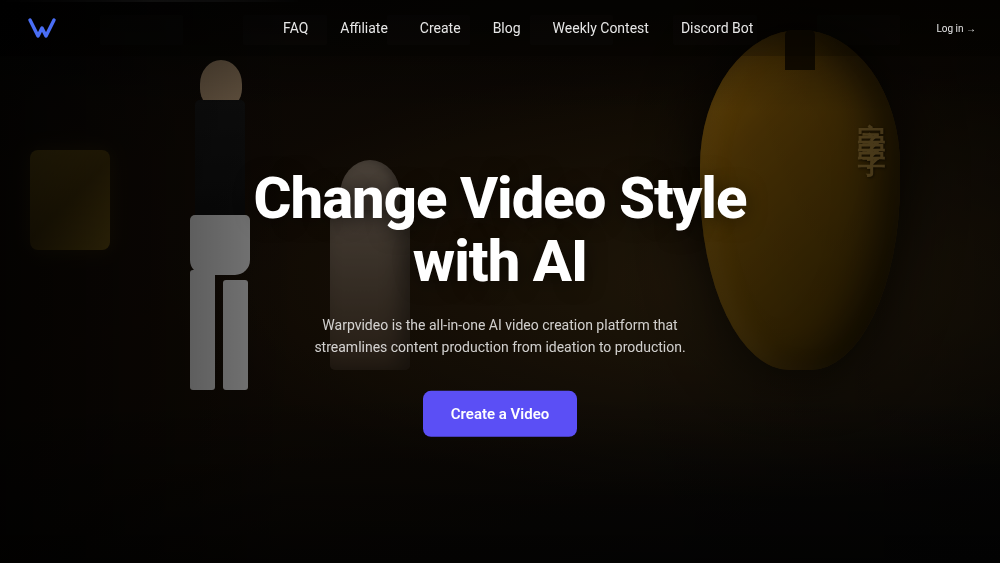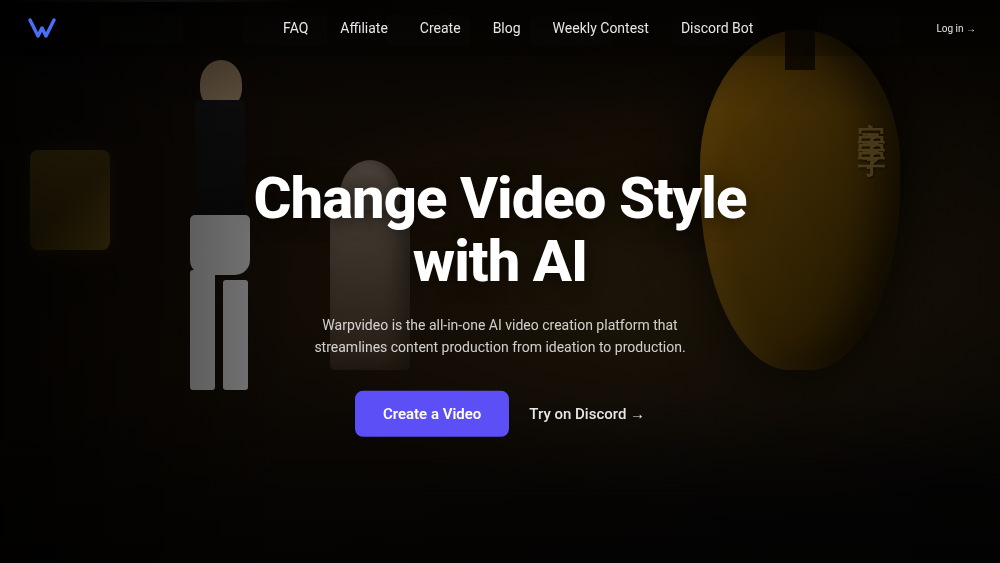--- a/index.html
+++ b/index.html
@@ -291,20 +291,21 @@
       max-width: 420px;
       margin-left: auto;
       margin-right: auto;
     }
 
     .hero-buttons {
       display: flex;
       align-items: center;
       justify-content: center;
       gap: 20px;
+      flex-direction: column;
     }
 
     .btn-primary {
       background: #5b4ff5;
       color: #fff;
       border: none;
       padding: 14px 28px;
       border-radius: 8px;
       font-size: 15px;
       font-weight: 600;
@@ -403,17 +404,16 @@
     </div>
 
     <button class="login-btn">Log in →</button>
   </nav>
 
   <div class="hero-content">
     <h1 class="hero-title">Change Video Style with AI</h1>
     <p class="hero-subtitle">Warpvideo is the all-in-one AI video creation platform that streamlines content production from ideation to production.</p>
     <div class="hero-buttons">
       <button class="btn-primary">Create a Video</button>
-      <button class="btn-secondary">Try on Discord →</button>
     </div>
   </div>
 
 </div>
 
 </body></html>

